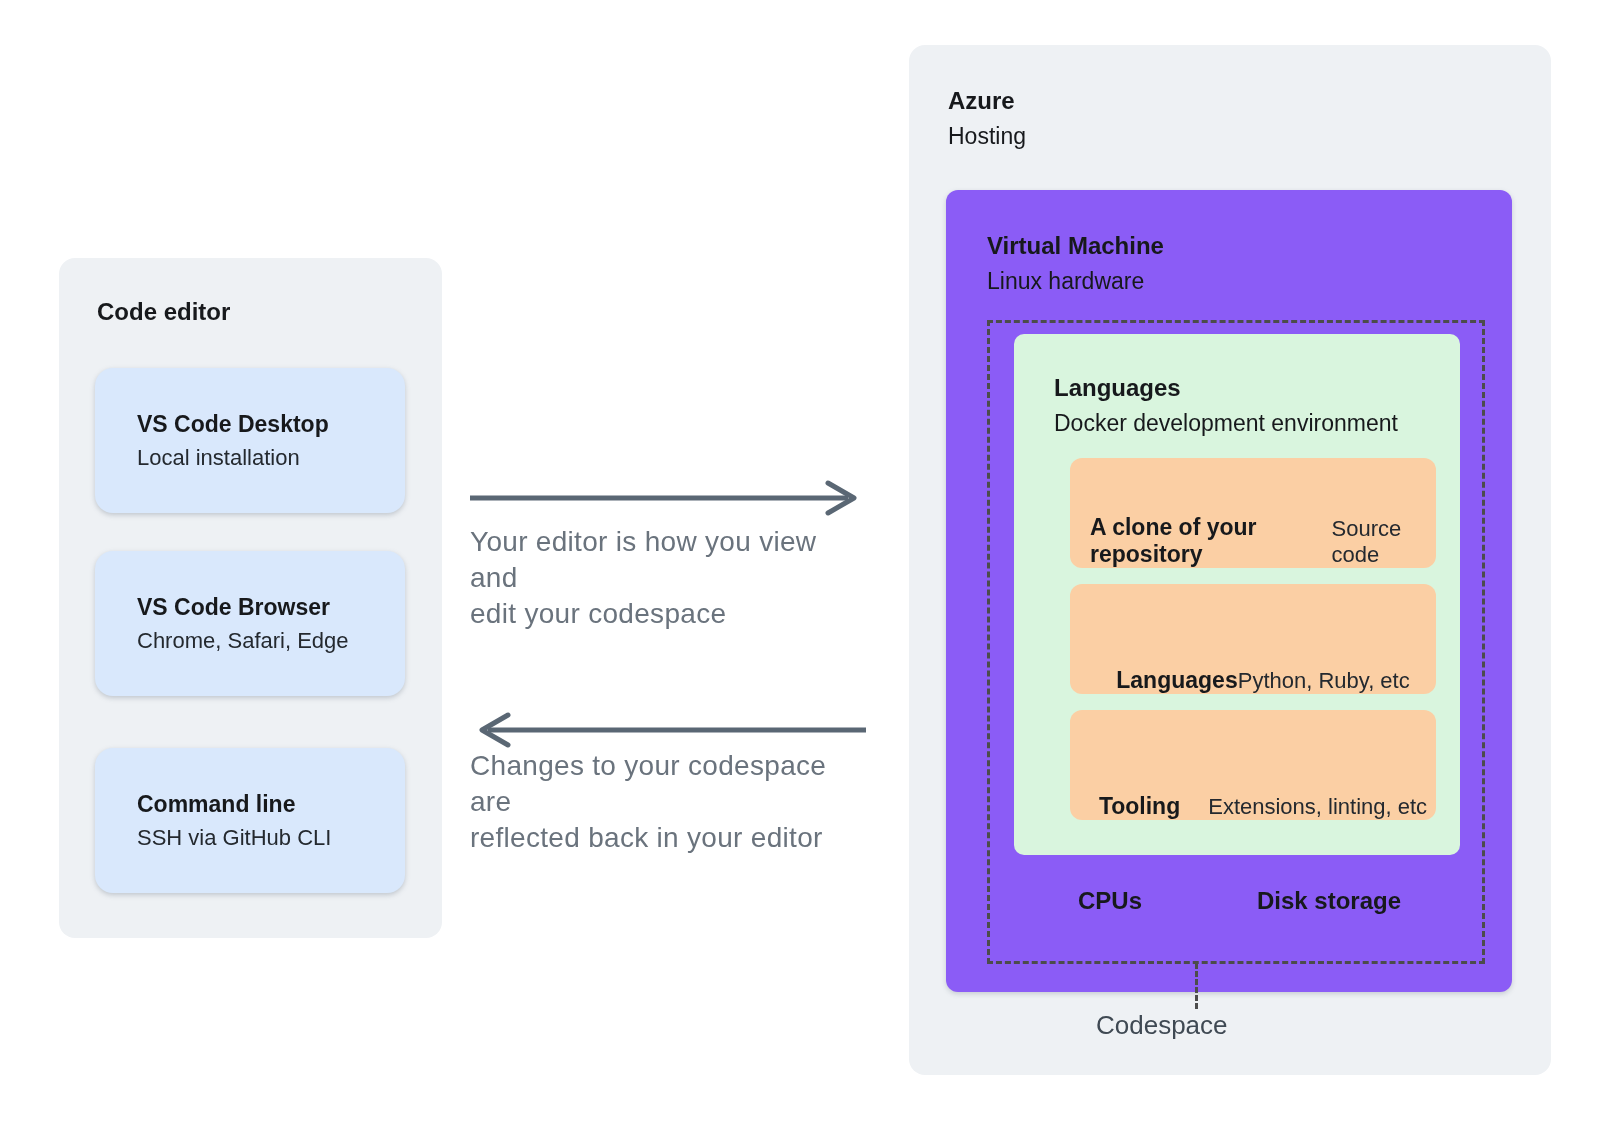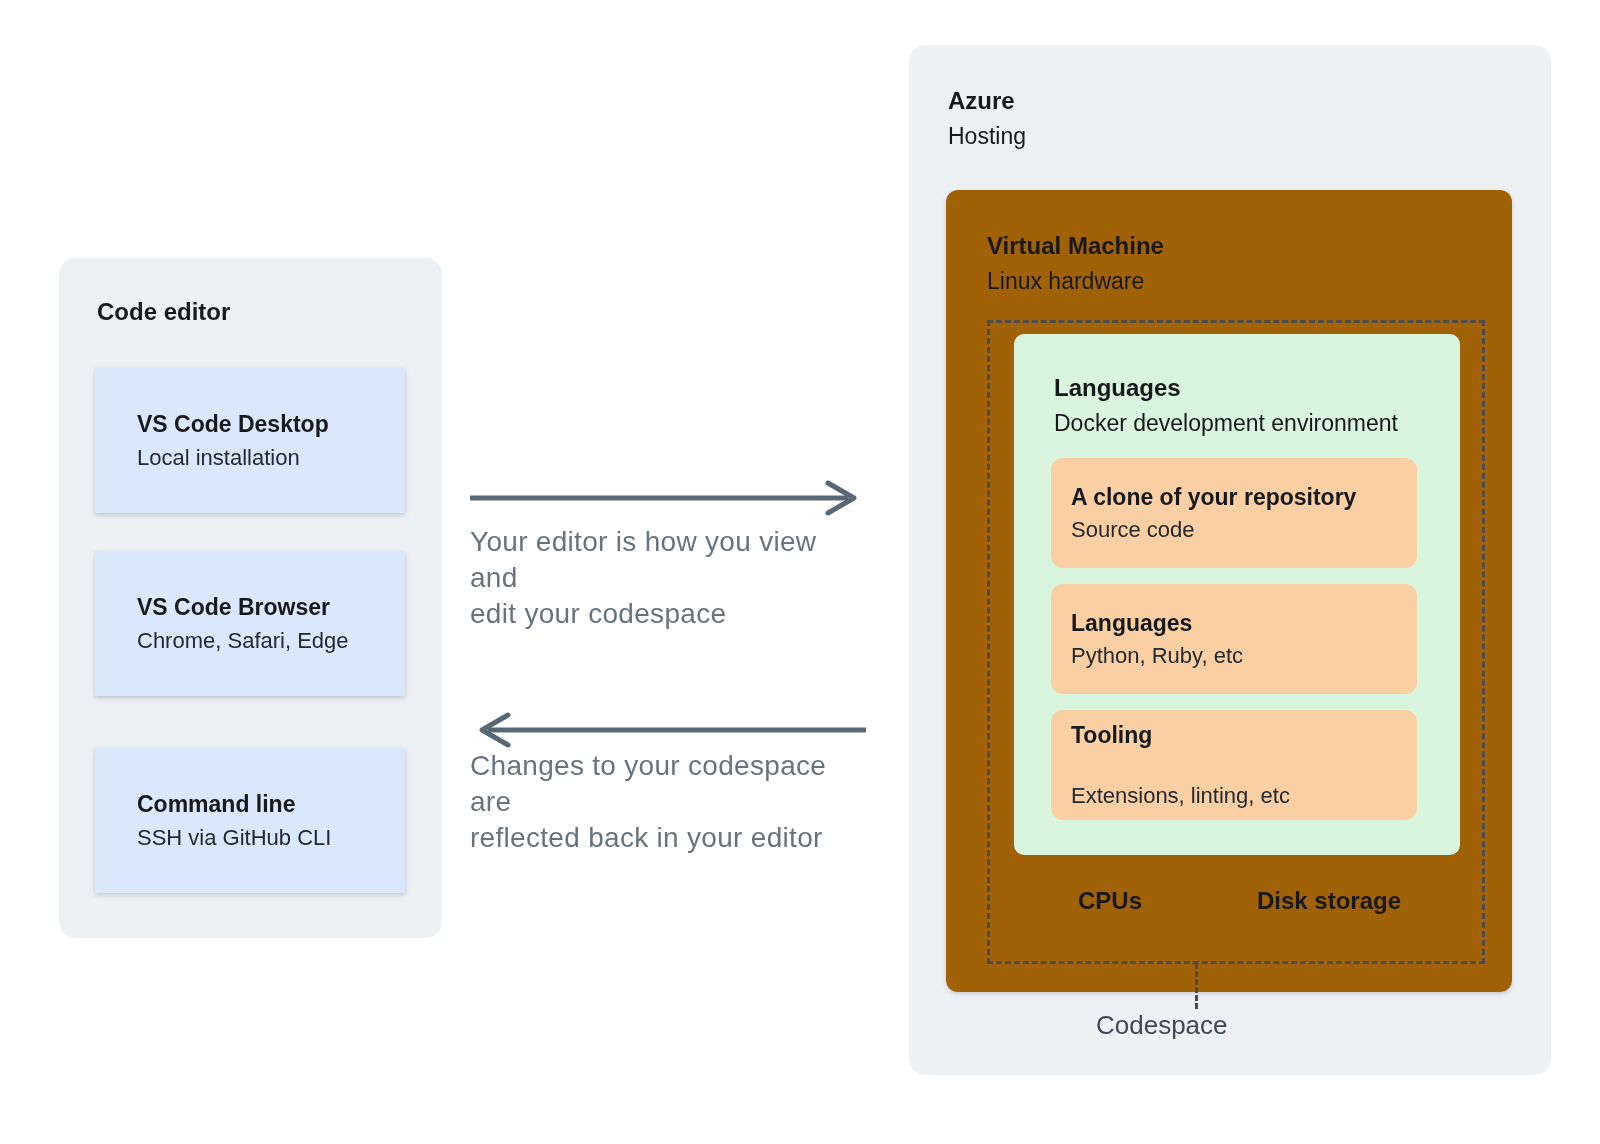--- a/index.html
+++ b/index.html
@@ -26,21 +26,21 @@
   .panel-subtitle { font-size: 23px; color: #17191c; margin-top: 8px; }
 
   #left-panel .panel-title { position: absolute; left: 38px; top: 40px; }
 
   .blue-card {
     position: absolute;
     left: 36px;
     width: 310px;
     height: 145px;
     background: #d9e8fc;
-    border-radius: 1px;
+    border-radius: 18px;
     box-shadow: 0 2px 5px rgba(110, 120, 135, 0.35);
     display: flex;
     flex-direction: column;
     justify-content: center;
     padding-left: 42px;
   }
   #editor-card-0 { top: 110px; }
   #editor-card-1 { top: 293px; }
   #editor-card-2 { top: 490px; }
 
@@ -61,21 +61,21 @@
 
   
   #azure-heading { position: absolute; left: 39px; top: 42px; }
 
   #vm-box {
     position: absolute;
     left: 37px;
     top: 145px;
     width: 566px;
     height: 802px;
-    background: #a16207;
+    background: #8b5cf6;
     border-radius: 12px;
     box-shadow: 0 2px 5px rgba(110, 120, 135, 0.3);
   }
   #vm-heading { position: absolute; left: 41px; top: 42px; }
 
   #codespace-dashed-box {
     position: absolute;
     left: 41px;
     top: 130px;
     width: 498px;
@@ -89,29 +89,30 @@
     top: 11px;
     width: 446px;
     height: 521px;
     background: #d9f5de;
     border-radius: 10px;
   }
   #container-heading { position: absolute; left: 40px; top: 40px; }
 
   .orange-card {
     position: absolute;
-    left: 37px;
+    left: 56px;
     width: 366px;
     height: 110px;
     background: #fbcfa4;
     border-radius: 12px;
     display: flex;
-    flex-direction: column;
+    flex-direction: row;
     justify-content: center;
     padding-left: 20px;
+    align-items: flex-end;
   }
   #container-card-0 { top: 124px; }
   #container-card-1 { top: 250px; }
   #container-card-2 { top: 376px; gap: 28px; }
   .orange-card .card-subtitle { margin-top: 6px; }
 
   .resource-label {
     position: absolute;
     font-weight: bold;
     font-size: 24px;

